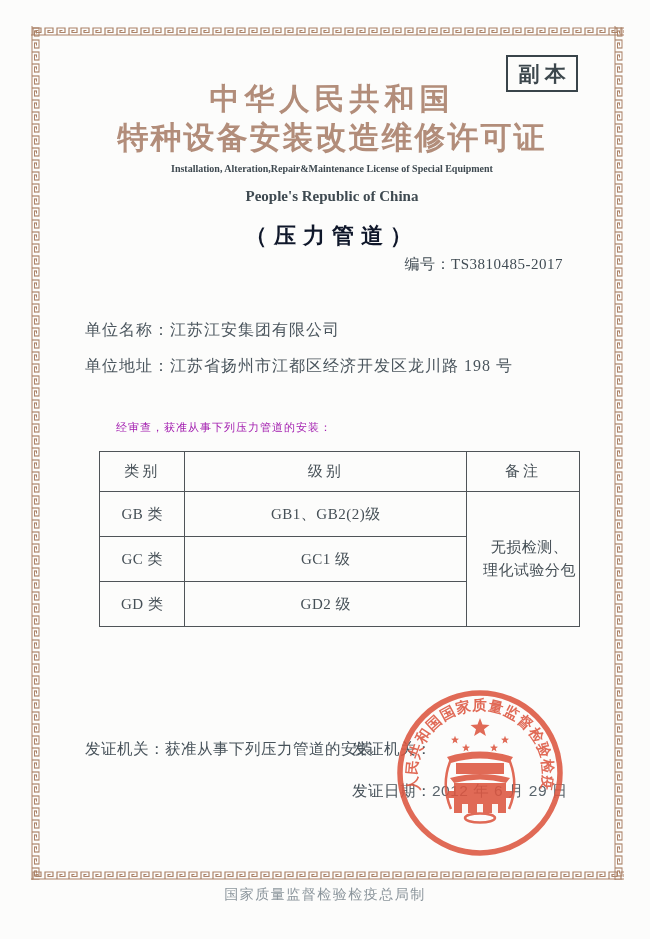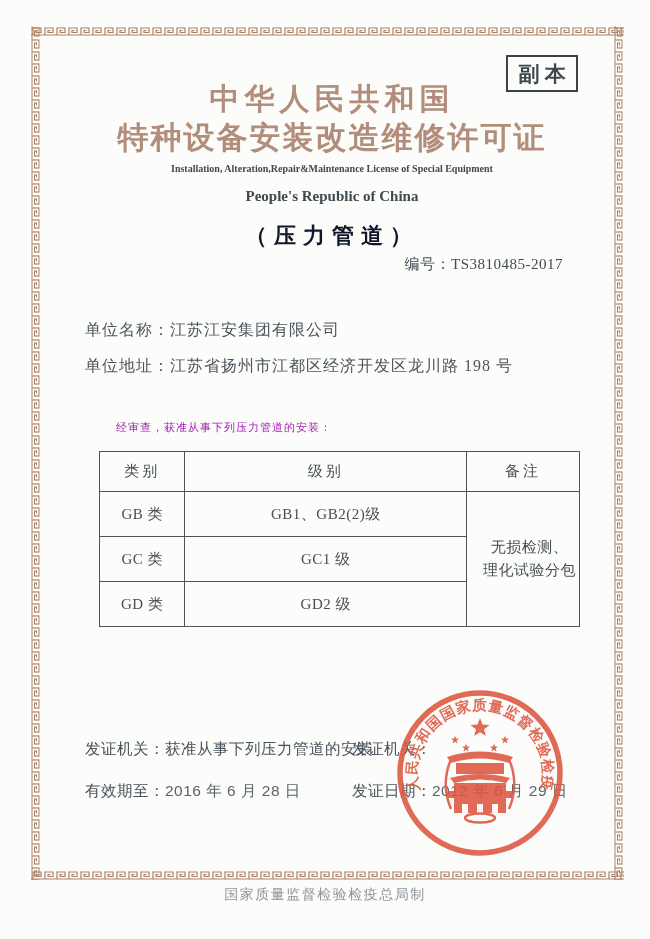--- a/index.html
+++ b/index.html
@@ -130,23 +130,20 @@
     </tr>
   </tbody>
     </table>
 
   <div class="bf bf-approve">
     <span>发证机关：</span><span>获准从事下列压力管道的安装</span>
   </div>
   <div class="bf bf-issuer">
     <span>发证机关：</span>
   </div>
-  <div class="bf bf-valid">
-    <span>有效期至：</span><span class="date-val">2016 年 6 月 28 日</span>
-  </div>
   <div class="bf bf-issued">
     <span>发证日期：</span><span class="date-val">2012 年 6 月 29 日</span>
   </div>
 
   <svg class="seal" width="172" height="172" viewBox="0 0 172 172" aria-hidden="true">
     <defs>
       <path id="sealArc" d="M 26.8 107.5 A 63 63 0 1 1 145.2 107.5" fill="none"></path>
       <polygon id="st" points="0,-10 2.5,-3.4 9.5,-3.1 4,1.3 5.9,8.1 0,4.2 -5.9,8.1 -4,1.3 -9.5,-3.1 -2.5,-3.4"></polygon>
     </defs>
     <circle cx="86" cy="86" r="80" fill="none" stroke="#dd5640" stroke-width="5.5"></circle>

